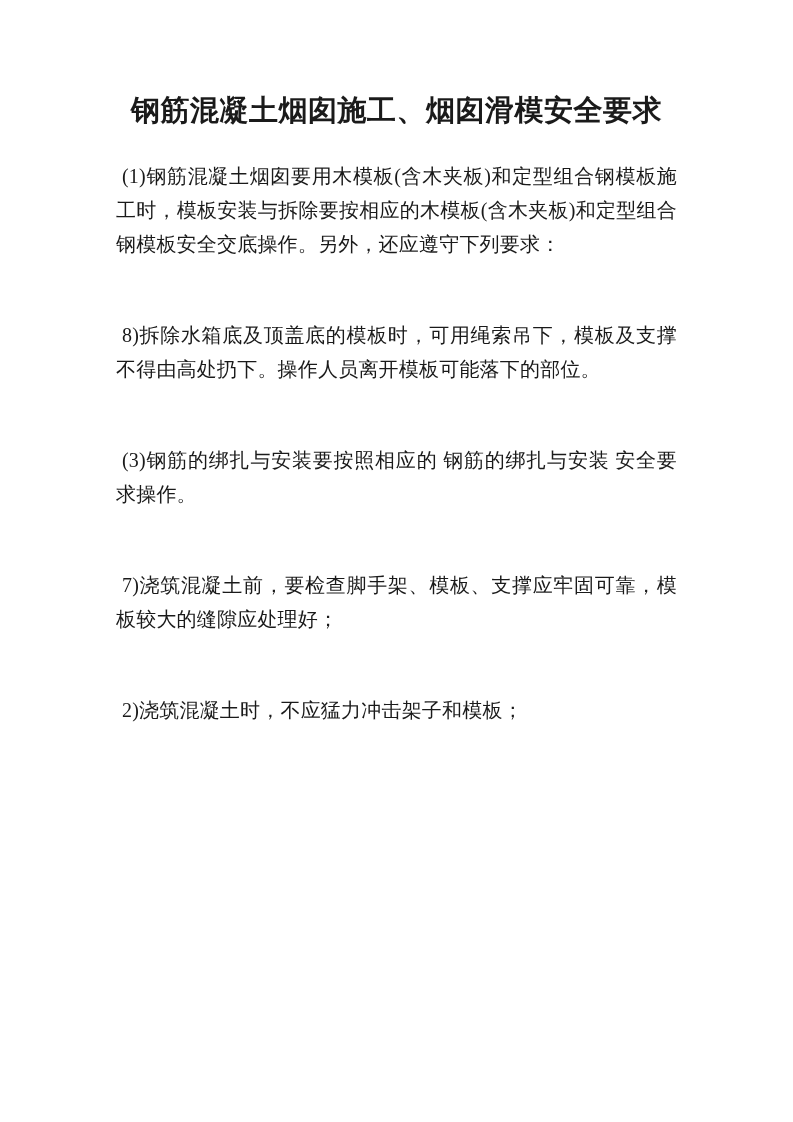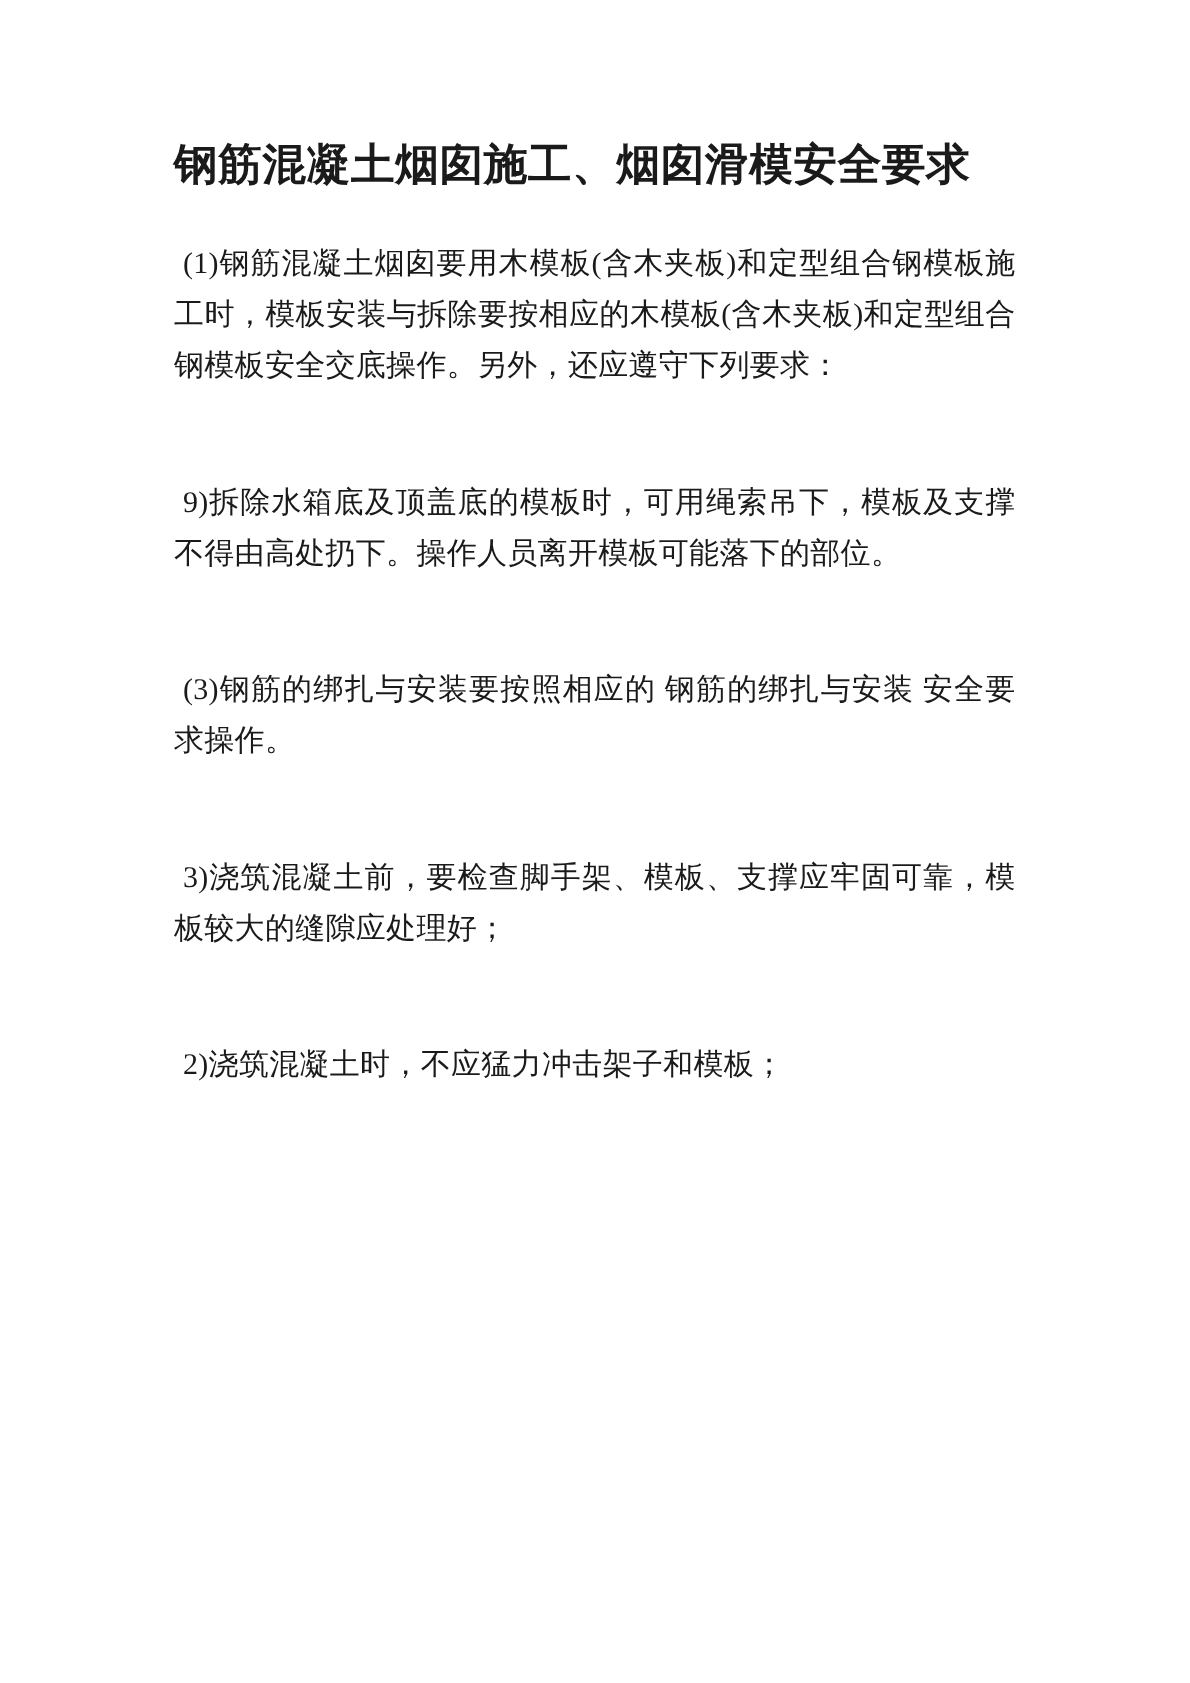--- a/index.html
+++ b/index.html
@@ -19,20 +19,21 @@
     height: 1122px;
     background: #ffffff;
     box-sizing: border-box;
   }
   .doc-title {
     margin: 88px auto 27px auto;
     width: 561px;
     font-size: 29px;
     font-weight: bold;
     line-height: 44px;
+    text-align: center;
     letter-spacing: 0.5px;
     white-space: nowrap;
   }
   .doc-paragraph {
     width: 561px;
     margin: 0 auto 57px auto;
     font-size: 20px;
     line-height: 34px;
     text-align: justify;
     text-indent: 6px;
@@ -44,21 +45,21 @@
 </style>
 </head>
 <body>
 
 <div class="page">
   <h1 class="doc-title">钢筋混凝土烟囱施工、烟囱滑模安全要求</h1>
 
   <p class="doc-paragraph">(1)钢筋混凝土烟囱要用木模板(含木夹板)和定型组合钢模板施工时，模板安装与拆除要按相应的木模板(含木夹板)和定型组合钢模板安全交底操作。另外，还应遵守下列要求：</p>
 
 
-  <p class="doc-paragraph">9)拆除水箱底及顶盖底的模板时，可用绳索吊下，模板及支撑不得由高处扔下。操作人员离开模板可能落下的部位。</p>
+  <p class="doc-paragraph">8)拆除水箱底及顶盖底的模板时，可用绳索吊下，模板及支撑不得由高处扔下。操作人员离开模板可能落下的部位。</p>
 
   <p class="doc-paragraph">(3)钢筋的绑扎与安装要按照相应的 钢筋的绑扎与安装 安全要求操作。</p>
 
 
-  <p class="doc-paragraph">3)浇筑混凝土前，要检查脚手架、模板、支撑应牢固可靠，模板较大的缝隙应处理好；</p>
+  <p class="doc-paragraph">7)浇筑混凝土前，要检查脚手架、模板、支撑应牢固可靠，模板较大的缝隙应处理好；</p>
 
   <p class="doc-paragraph">2)浇筑混凝土时，不应猛力冲击架子和模板；</p>
 </div>
 
 </body></html>

